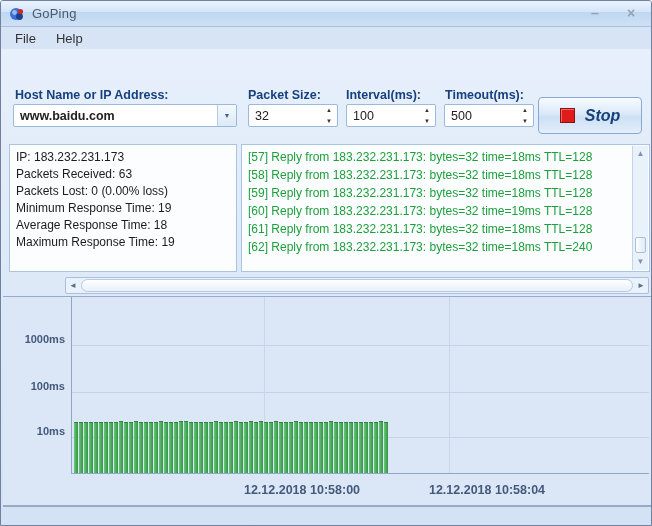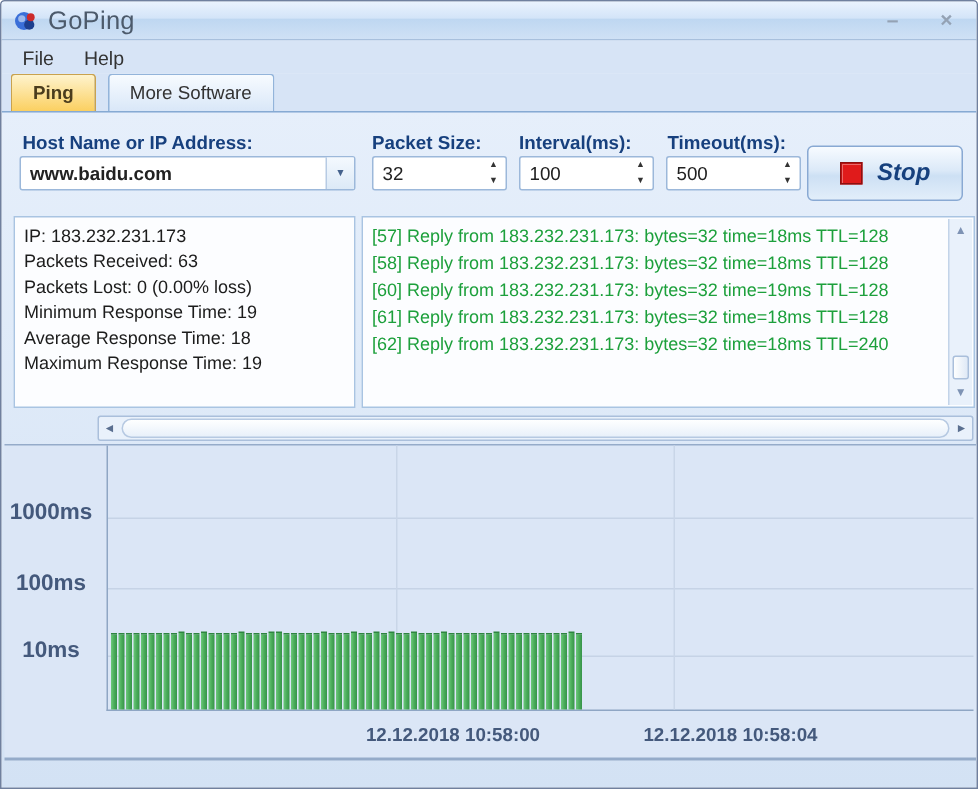--- a/index.html
+++ b/index.html
@@ -9,21 +9,21 @@
     border:1px solid #70809e; border-radius:3px 3px 0 0;
     background:linear-gradient(#e9f1fc,#d3e2f4);
   }
   
   .titlebar{
     position:absolute; left:0; top:0; width:100%; height:26px;
     background:linear-gradient(#eaf3fe 0%, #d3e4f8 45%, #bed7f1 46%, #cfe1f5 100%);
     border-bottom:1px solid #a8c0dd; display:flex; align-items:center; padding:0 8px;
   }
   .app-icon{ width:16px; height:16px; margin-right:7px; display:inline-block; }
-  .title-text{ font-size:17px; color:#4c5a6b; letter-spacing:.2px; }
+  .title-text{ font-size:13px; color:#4c5a6b; letter-spacing:.2px; }
   .win-controls{ margin-left:auto; display:flex; gap:12px; }
   .win-btn{ width:24px; height:18px; text-align:center; font-size:14px; font-weight:bold;
     color:#94a2b4; line-height:16px; cursor:default; }
   
   .menubar{
     position:absolute; left:0; top:26px; width:100%; height:22px;
     background:#d7e4f6; display:flex; align-items:center; padding:0 4px;
   }
   .menu-item{ font-size:13px; color:#333; padding:2px 10px; }
   
@@ -94,22 +94,22 @@
   .hscroll .arr{ position:absolute; top:0; width:14px; height:100%; text-align:center;
     font-size:8px; color:#5a6f90; line-height:15px; }
   .hscroll .arr.left{ left:0; } .hscroll .arr.right{ right:0; }
   .hthumb{ position:absolute; left:15px; right:15px; top:1px; bottom:1px;
     background:linear-gradient(#feffff,#e8f0fa); border:1px solid #b6c9e2; border-radius:7px; }
   
   .chart{
     position:absolute; left:2px; top:295px; width:648px; height:211px;
     background:#dbe6f6; border-top:1px solid #95abc9; border-bottom:2px solid #95abc9;
   }
-  .ytick{ position:absolute; left:0; width:62px; text-align:center;
-    font-size:15px; font-weight:bold; color:#44597c; }
+  .ytick{ position:absolute; left:0; width:62px; text-align:right;
+    font-size:11px; font-weight:bold; color:#44597c; }
   .plot{
     position:absolute; left:68px; top:0; right:2px; bottom:31px;
     border-left:1px solid #8fa6c4; border-bottom:1px solid #8fa6c4;
   }
   .gridh{ position:absolute; left:0; right:0; height:1px; background:#c6d3e6; }
   .gridv{ position:absolute; top:0; bottom:0; width:1px; background:#c9d6e8; }
   .bars{ position:absolute; left:2px; bottom:0; display:flex; align-items:flex-end; }
   .bar{ width:4px; margin-right:1px;
     background:linear-gradient(90deg,#6cc87b 0%,#49ab59 55%,#37934a 100%);
     border-top:1px solid #2e8540; }
@@ -135,24 +135,20 @@
       <span class="win-btn">–</span>
       <span class="win-btn">×</span>
     </span>
   </div>
 
   <div class="menubar">
     <span class="menu-item">File</span>
     <span class="menu-item">Help</span>
   </div>
 
-  <div class="tabstrip">
-    <span class="tab active">Ping</span>
-    <span class="tab inactive">More Software</span>
-  </div>
 
   <span class="flabel" style="left:14px">Host Name or IP Address:</span>
   <span class="flabel" style="left:247px">Packet Size:</span>
   <span class="flabel" style="left:345px">Interval(ms):</span>
   <span class="flabel" style="left:444px">Timeout(ms):</span>
 
   <div class="field" style="left:12px; width:224px;">
     <span class="val">www.baidu.com</span>
     <span class="combo-btn">
       <span>▼</span>
@@ -208,20 +204,21 @@
       <div>Minimum Response Time: 19</div>
       <div>Average Response Time: 18</div>
       <div>Maximum Response Time: 19</div>
     </div>
 
   <div class="panel log">
     <div class="lines">
 
         <div>[57] Reply from 183.232.231.173: bytes=32 time=18ms TTL=128</div>
         <div>[58] Reply from 183.232.231.173: bytes=32 time=18ms TTL=128</div>
+        <div>[59] Reply from 183.232.231.173: bytes=32 time=18ms TTL=128</div>
         <div>[60] Reply from 183.232.231.173: bytes=32 time=19ms TTL=128</div>
         <div>[61] Reply from 183.232.231.173: bytes=32 time=18ms TTL=128</div>
         <div>[62] Reply from 183.232.231.173: bytes=32 time=18ms TTL=240</div>
       </div>
     <div class="vscroll">
       <span class="arr up"><span>▲</span></span>
       <span class="vthumb"></span>
       <span class="arr down"><span>▼</span></span>
     </div>
   </div>

